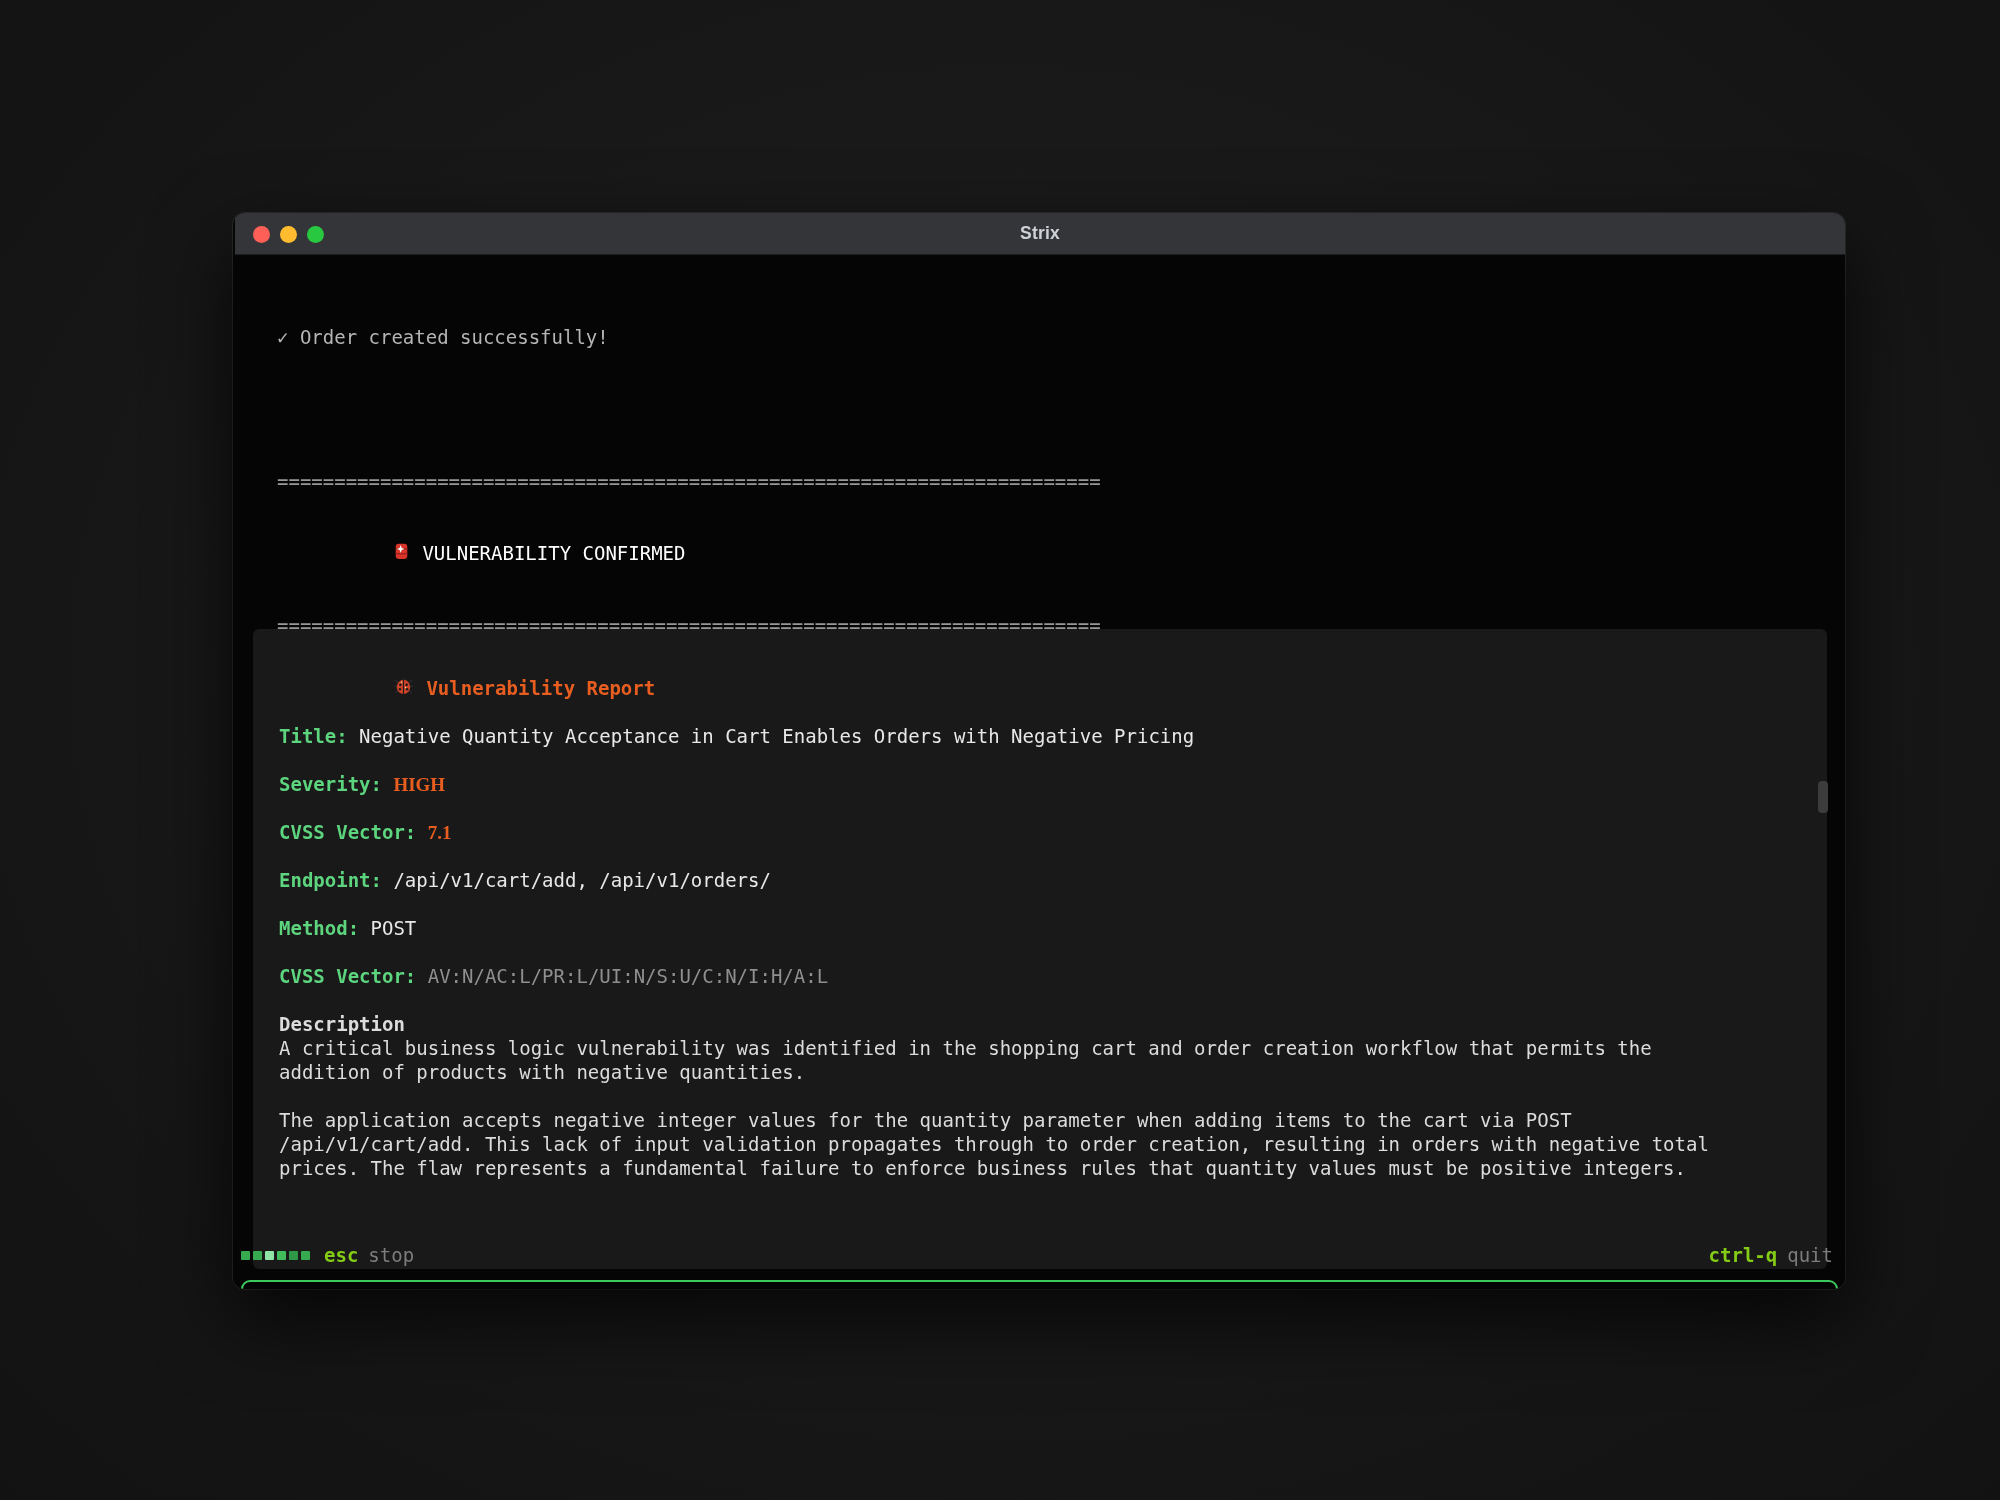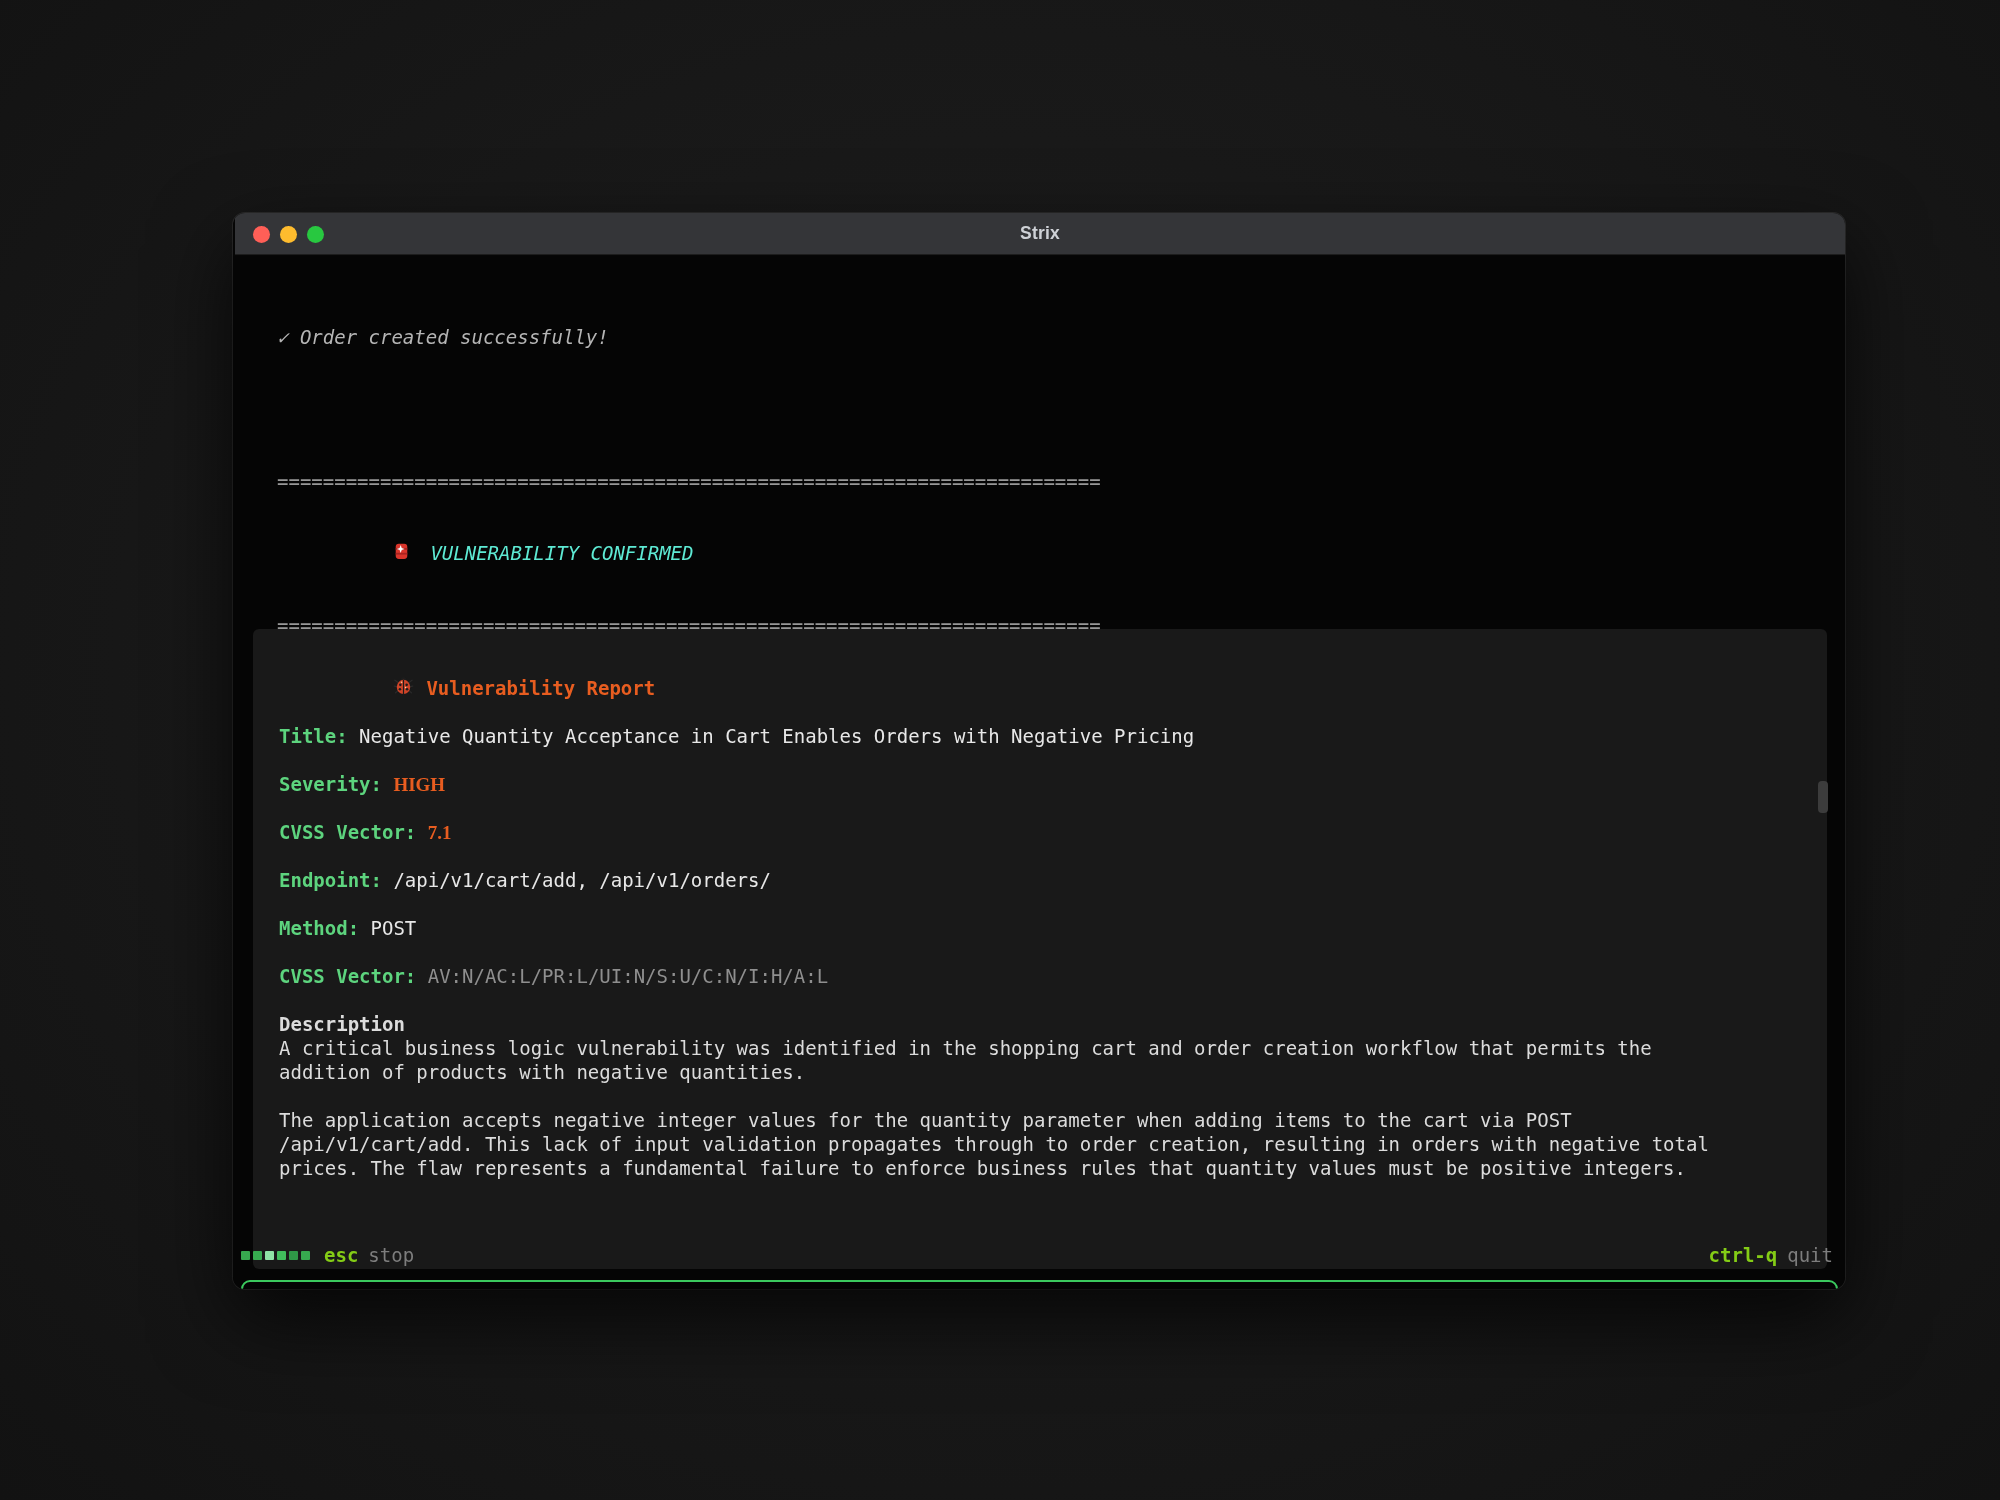--- a/index.html
+++ b/index.html
@@ -29,24 +29,24 @@
     font-family: "Liberation Sans", sans-serif; font-weight: bold;
     font-size: 17.5px; color: #ced1d6; letter-spacing: 0.2px;
   }
 
   .content {
     position: absolute; left: 0; top: 43px; right: 0; bottom: 0;
     background: #050505; color: #bdbdbd; font-size: 19px; line-height: 24px;
   }
 
   .termblock { position: absolute; left: 44px; top: 21px; white-space: pre; }
-  .tline { height: 24px; white-space: pre; font-style: italic; }
+  .tline { height: 24px; white-space: pre; }
   .sep { color: #989898; }
   .dim-check { color: #b5b5b5; }
-  .confirm-head { display: flex; align-items: center; gap: 18px; color: #5eead4; }
+  .confirm-head { display: flex; align-items: center; gap: 10px; color: #ffffff; }
   .indent2 { padding-left: 23px; }
   .emoji-svg { display: inline-block; vertical-align: middle; }
 
   .panel {
     position: absolute; left: 20px; top: 373px; width: 1574px; height: 640px;
     background: #191919; border-radius: 6px; overflow: hidden;
     padding: 47px 0 0 26px;
   }
   .prow { height: 24px; margin-bottom: 24px; white-space: pre; }
   .report-head { display: flex; align-items: center; gap: 12px; }

